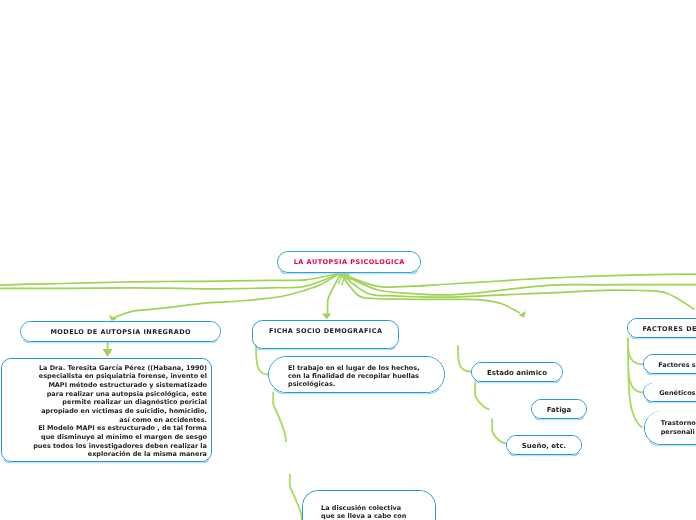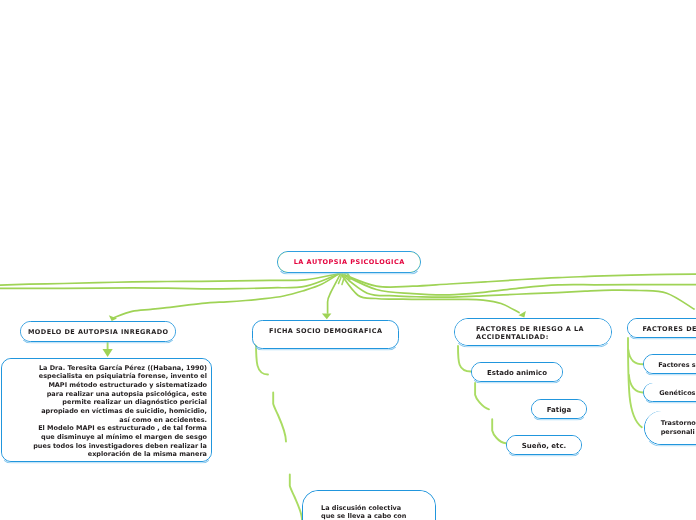--- a/index.html
+++ b/index.html
@@ -70,21 +70,21 @@
     <path d="M326.8,319.2 L321.9,313.6 L331.4,313.6 Z"></path>
     <path d="M524.3,317.6 L525.9,310.9 L518.5,315.3 Z"></path>
     <path d="M107.6,357 L102.5,349 L112.7,349 Z"></path>
   </g>
 </svg>
 
 <div class="node root" style="left:277px;top:251px;width:144px;height:22px;border-radius:11px;">
   <span class="txt" style="top:5.6px;text-align:center;font-size:6.5px;letter-spacing:0.49px;padding-left:0.49px;">LA AUTOPSIA PSICOLOGICA</span>
 </div>
 
-<div class="node head" style="left:20px;top:321px;width:156px;height:21px;border-radius:10.5px;">
+<div class="node head" style="left:20px;top:321px;width:201px;height:21px;border-radius:10.5px;">
   <span class="txt" style="top:6px;font-size:6.5px;letter-spacing:0.43px;padding-left:0.43px;">MODELO DE AUTOPSIA INREGRADO</span>
 </div>
 
 <div class="node" style="left:1px;top:358px;width:211px;height:104px;border-radius:10px;text-align:right;">
   <span class="txt" style="top:4.6px;left:16.5px;right:4px;font-size:6.5px;line-height:8.67px;">La Dra. Teresita García Pérez ((Habana, 1990)
 especialista en psiquiatría forense, invento el
 MAPI método estructurado y sistematizado
 para realizar una autopsia psicológica, este
 permite realizar un diagnóstico pericial
 apropiado en víctimas de suicidio, homicidio,
@@ -92,31 +92,32 @@
 El Modelo MAPI es estructurado , de tal forma
 que disminuye al mínimo el margen de sesgo
 pues todos los investigadores deben realizar la
 exploración de la misma manera</span>
 </div>
 
 <div class="node head" style="left:252px;top:320px;width:147px;height:29px;border-radius:10.5px;">
   <span class="txt" style="top:6px;font-size:6.5px;letter-spacing:0.43px;padding-left:0.43px;">FICHA SOCIO DEMOGRAFICA</span>
 </div>
 
+<div class="node" style="left:268px;top:356px;width:177px;height:37px;border-radius:18.5px;">
+  <span class="txt" style="top:8.4px;left:19px;right:4px;font-size:6.5px;line-height:7.85px;">El trabajo en el lugar de los hechos,
+con la finalidad de recopilar huellas
+psicológicas.</span>
+</div>
 
 
 <div class="node" style="left:302px;top:490px;width:134px;height:50px;border-radius:16px;">
   <span class="txt" style="top:13.8px;left:18px;right:4px;font-size:6.5px;line-height:7.85px;">La discusión colectiva
 que se lleva a cabo con</span>
 </div>
 
-<div class="node head" style="left:454px;top:318px;width:158px;height:28px;border-radius:14px;">
-  <span class="txt" style="top:5.5px;left:21px;right:4px;text-align:left;font-size:6.5px;line-height:8.8px;letter-spacing:0.43px;white-space:pre;">FACTORES DE RIESGO A LA
-ACCIDENTALIDAD:</span>
-</div>
 
 <div class="node" style="left:471px;top:362px;width:92px;height:20px;border-radius:10px;">
   <span class="txt" style="top:6px;text-align:center;font-size:7px;">Estado animico</span>
 </div>
 
 <div class="node" style="left:489px;top:399px;width:56px;height:20px;border-radius:10px;margin-left:42px;">
   <span class="txt" style="top:6px;text-align:center;font-size:7px;">Fatiga</span>
 </div>
 
 <div class="node" style="left:506px;top:435px;width:76px;height:20px;border-radius:10px;">

